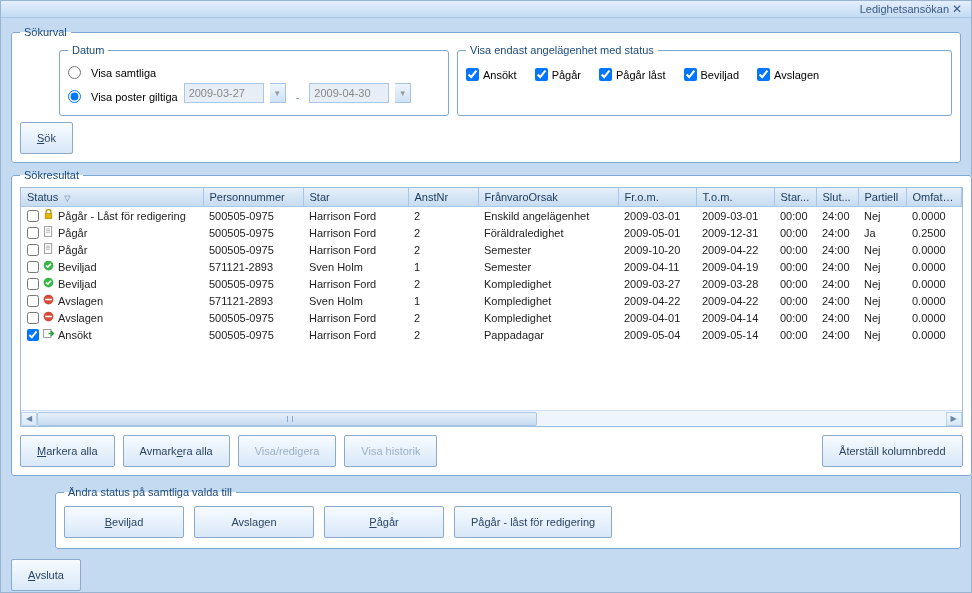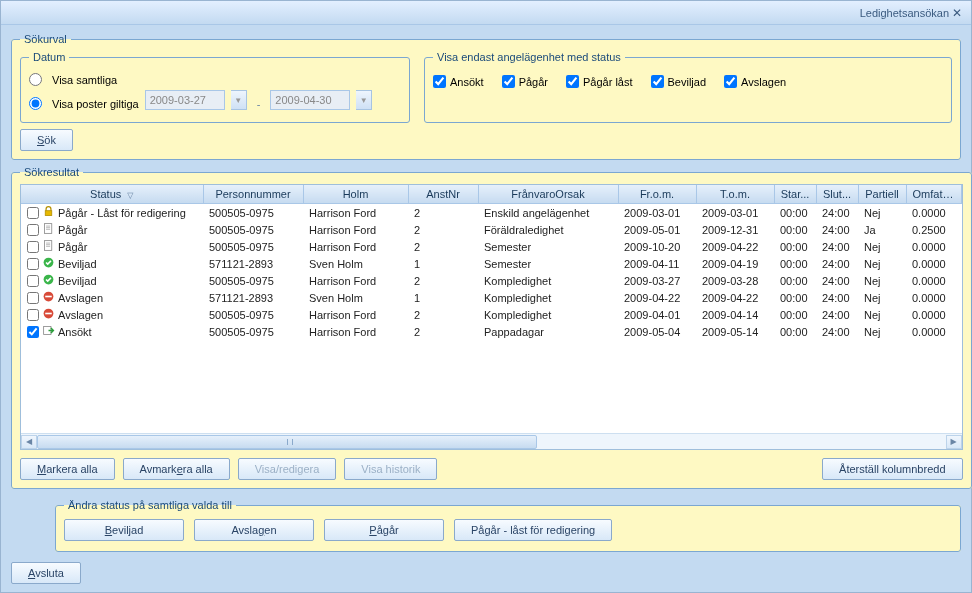--- a/index.html
+++ b/index.html
@@ -40,28 +40,28 @@
   flex: 1;
   padding: 8px 10px;
   display: flex;
   flex-direction: column;
   gap: 6px;
 }
 fieldset {
   border: 1px solid #7ba7d1;
   border-radius: 3px;
   padding: 6px 8px 8px 8px;
-  background: #fef9c3;
+  background: #ffffff;
 }
 legend {
   color: #1a4a7a;
   padding: 0 4px;
   font-size: 11px;
 }
-.row-flex { display: flex; gap: 14px; }
+.row-flex { display: flex; gap: 8px; margin-left: 39px; }
 .datum-fs { width: 390px; }
 .status-fs { flex: 1; }
 .radio-row { display: flex; align-items: flex-end; gap: 6px; margin: 4px 0; }
 .radio-row input[type="radio"] { margin-right: 4px; }
 .date-input {
   width: 80px; height: 20px;
   background: #e8eef5;
   border: 1px solid #a9c7e7;
   color: #888;
   padding: 0 4px;
@@ -71,21 +71,21 @@
   width: 16px; height: 20px;
   background: linear-gradient(to bottom,#eef5fd,#cfe1f5);
   border: 1px solid #a7c4e2;
   border-left: none;
   display: flex; align-items: center; justify-content: center;
   color: #999;
   font-size: 8px;
 }
 .dash { margin: 0 4px; color: #6a86a6; }
 .btn {
-  height: 22px;
+  height: 32px;
   padding: 0 16px;
   background: linear-gradient(to bottom,#f7fbff,#d8e8f8);
   border: 1px solid #8aa9cb;
   border-radius: 2px;
   color: #2a4466;
   cursor: pointer;
   font-size: 11px;
   font-family: inherit;
 }
 .btn:disabled {
@@ -105,21 +105,21 @@
   background: #fff;
   display: flex;
   flex-direction: column;
   min-height: 240px;
 }
 table { border-collapse: collapse; width: 100%; table-layout: fixed; }
 thead th {
   background: linear-gradient(to bottom,#e6f0fb,#c6dbf0);
   border-right: 1px solid #a9c7e7;
   border-bottom: 1px solid #a9c7e7;
-  text-align: center;
+  text-align: left;
   padding: 3px 6px;
   font-weight: normal;
   color: #1a3a5a;
   font-size: 11px;
   overflow: hidden;
   white-space: nowrap;
   text-overflow: ellipsis;
 }
 tbody td {
   padding: 1px 6px;
@@ -250,21 +250,21 @@
               <col class="col-tom">
               <col class="col-start">
               <col class="col-slut">
               <col class="col-part">
               <col class="col-omf">
           </colgroup>
           <thead>
             <tr>
               <th><span>Status</span><span class="sort-ind">▽</span></th>
               <th>Personnummer</th>
-              <th>Holm</th>
+              <th>Star</th>
               <th>AnstNr</th>
               <th>FrånvaroOrsak</th>
               <th>Fr.o.m.</th>
               <th>T.o.m.</th>
               <th>Star...</th>
               <th>Slut...</th>
               <th>Partiell</th>
               <th>Omfatt...</th>
             </tr>
           </thead>

